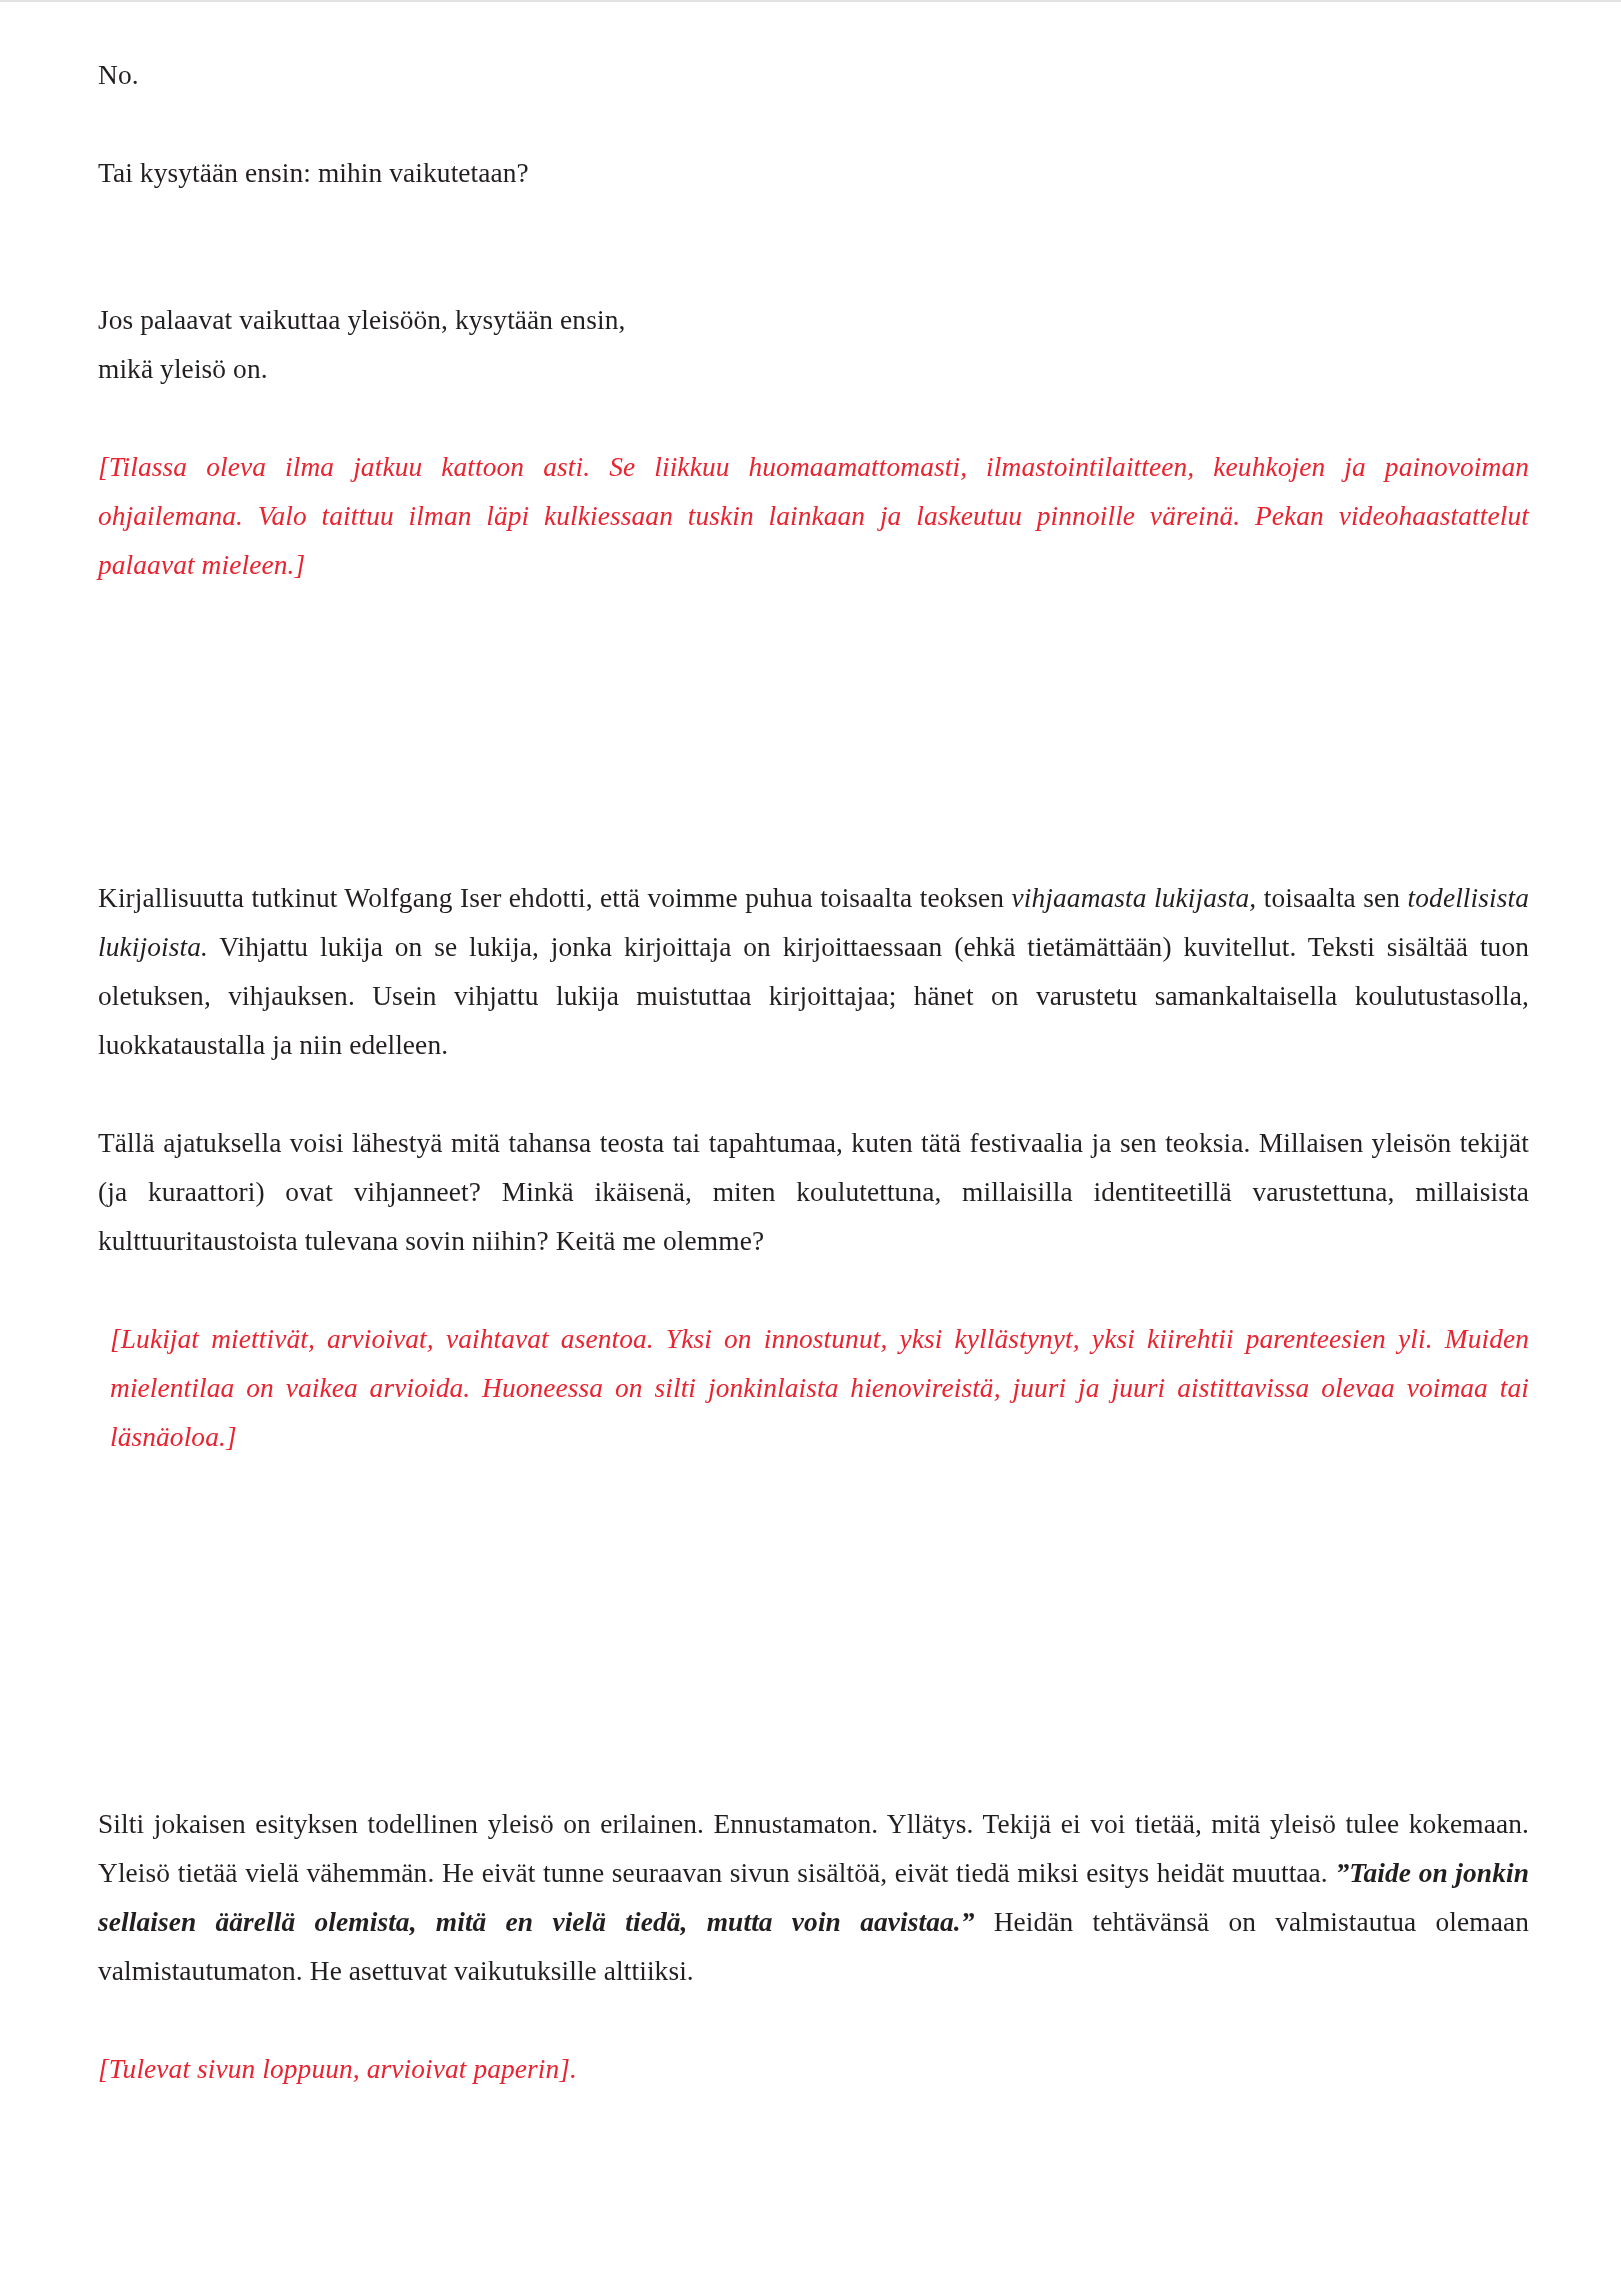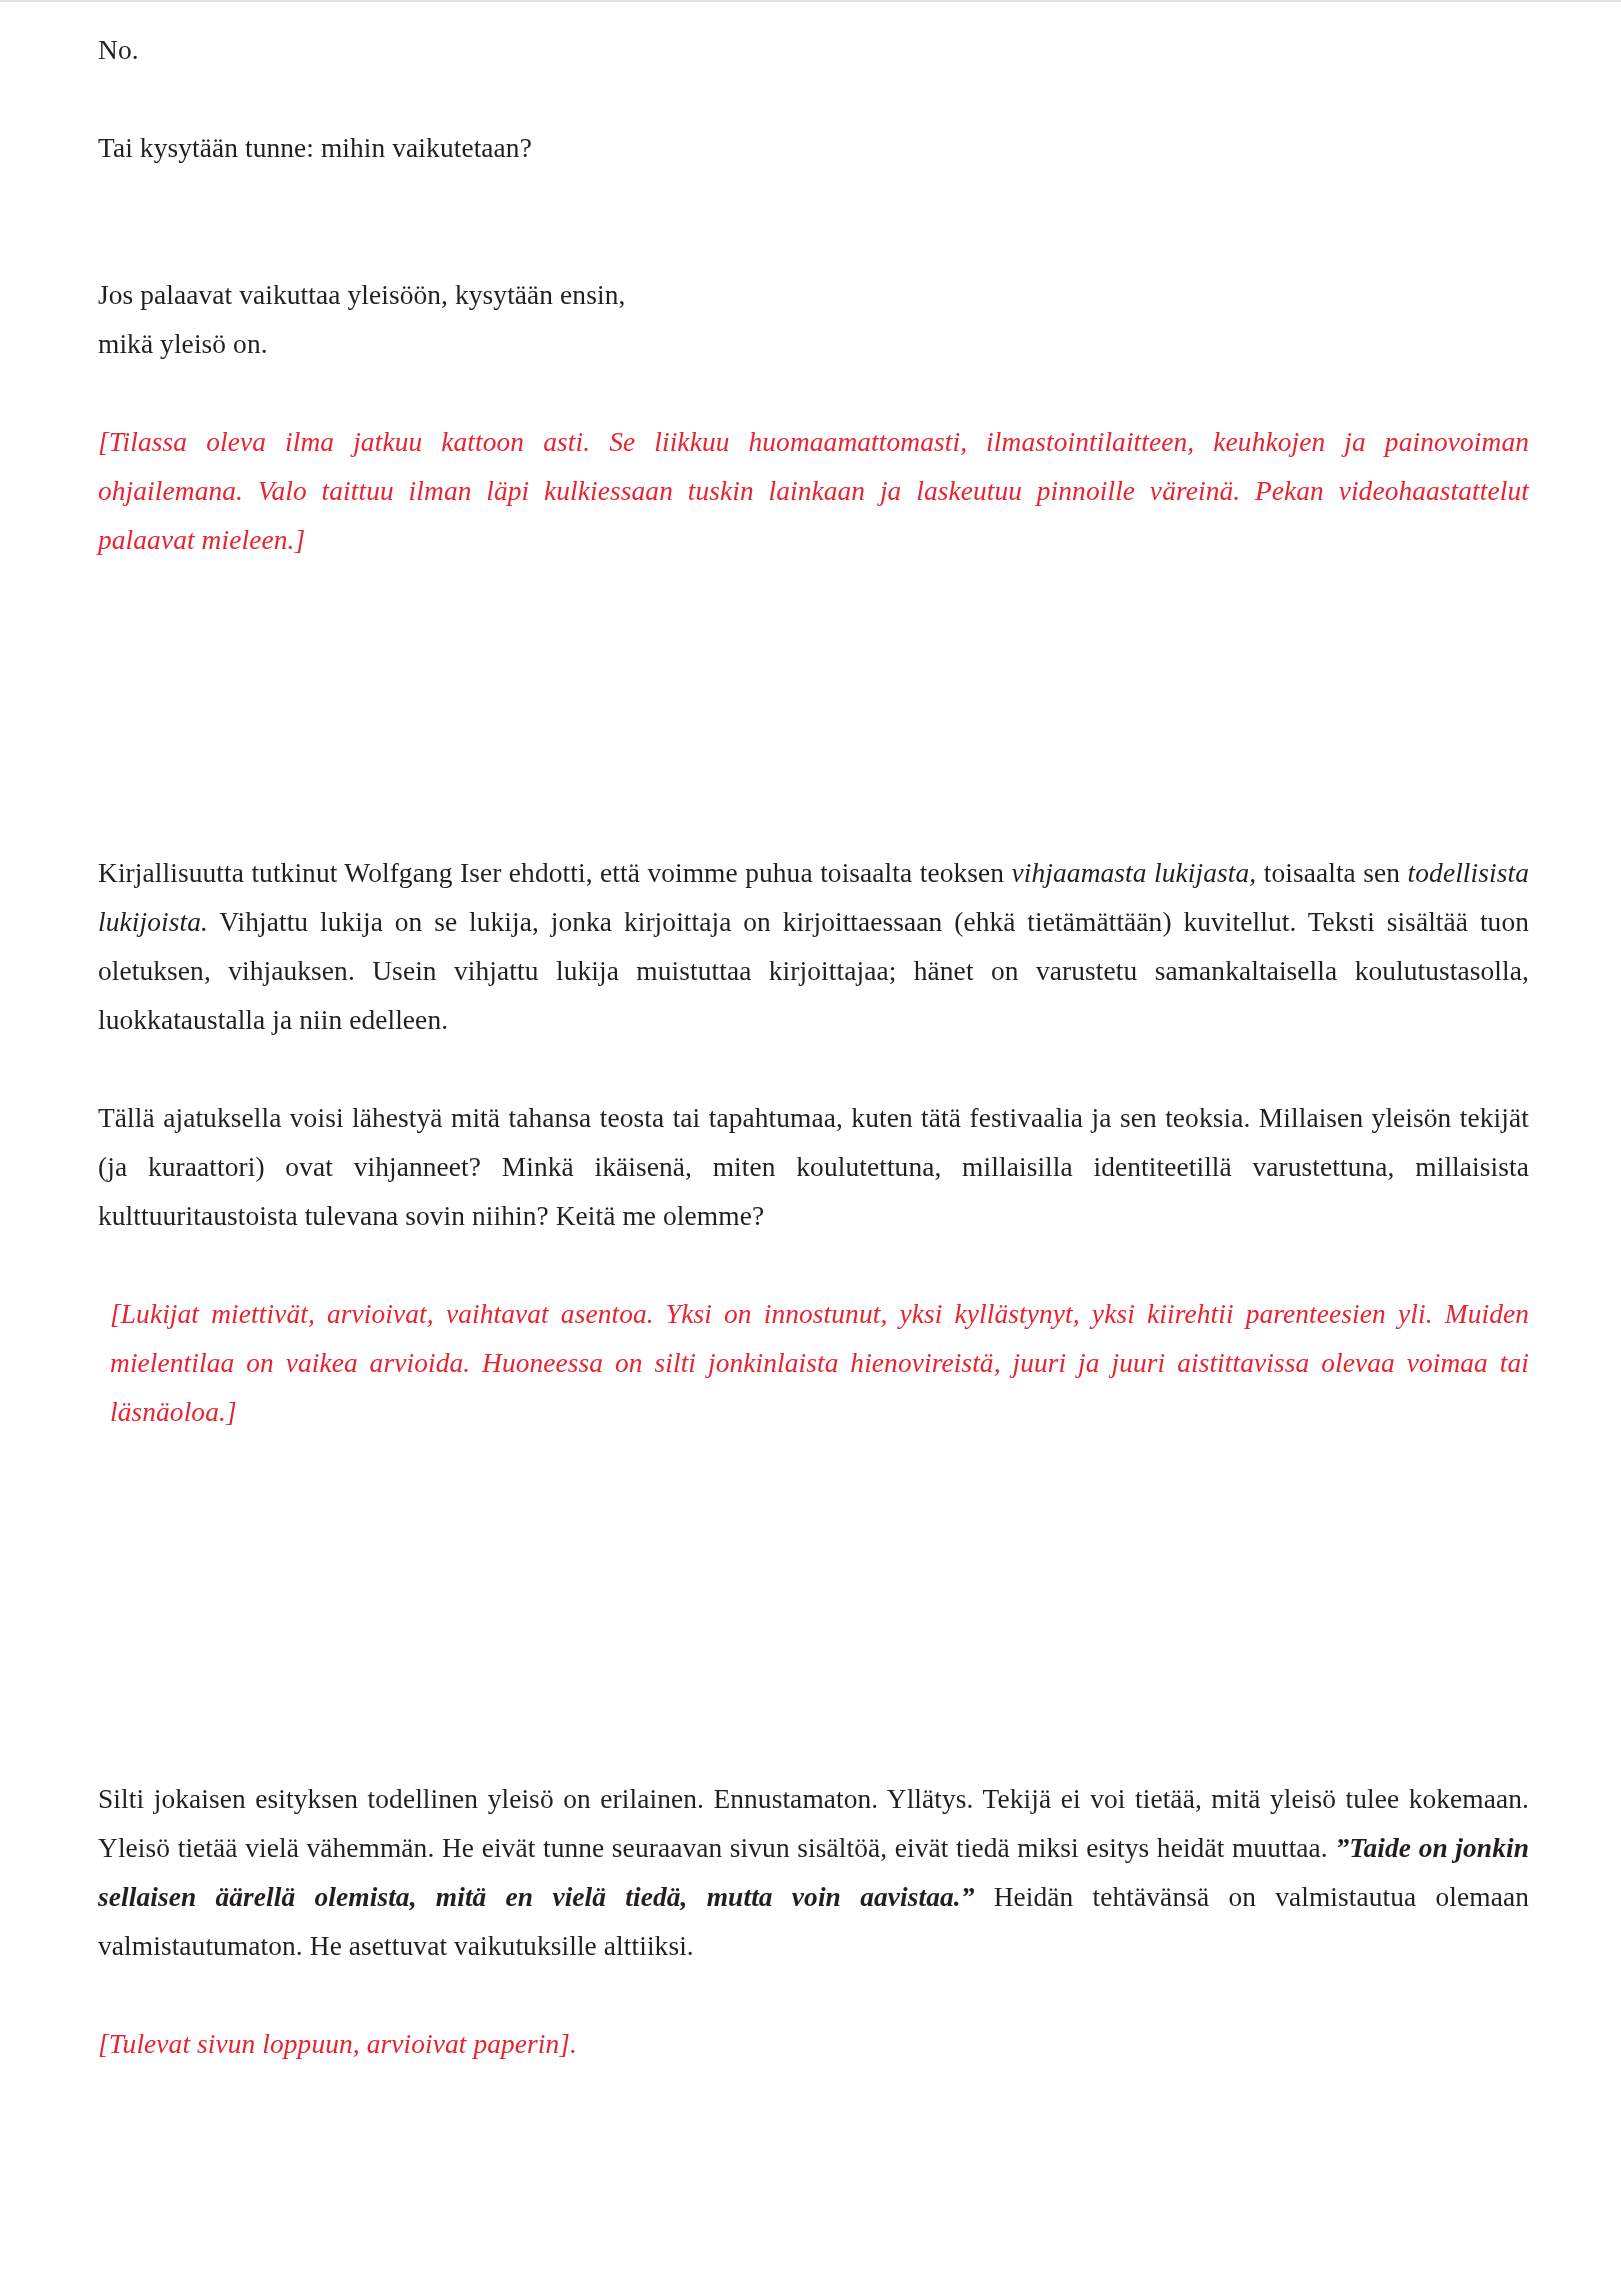--- a/index.html
+++ b/index.html
@@ -16,21 +16,21 @@
       position: relative;
     }
     .top-edge {
       position: absolute;
       top: 0; left: 0;
       width: 100%;
       height: 2px;
       background: #e2e2e2;
     }
     .page {
-      padding: 26px 92px 59px 98px;
+      padding: 51px 92px 59px 98px;
     }
     p.para {
       max-width: 1431px;
       font-size: 27.4px;
       line-height: 49px;
       margin: 0 0 49px 0;
       text-align: justify;
       letter-spacing: 0.1px;
     }
     p.para:last-child { margin-bottom: 0; }
@@ -43,21 +43,21 @@
     .run-italic { font-style: italic; }
     .run-bold-italic { font-style: italic; font-weight: 700; }
   </style>
 </head>
 <body>
 
 <div class="top-edge"></div>
 
 <main class="page">
   <p class="para"><span>No.</span></p>
-  <p class="para"><span>Tai kysytään tunne: mihin vaikutetaan?</span></p>
+  <p class="para"><span>Tai kysytään ensin: mihin vaikutetaan?</span></p>
   <p class="para"><br><span>Jos palaavat vaikuttaa yleisöön, kysytään ensin,</span><br><span>mikä yleisö on.</span></p>
   <p class="para stage gap-xl"><span>[Tilassa oleva ilma jatkuu kattoon asti. Se liikkuu huomaamattomasti, ilmastointilaitteen, keuhkojen ja painovoiman ohjailemana. Valo taittuu ilman läpi kulkiessaan tuskin lainkaan ja laskeutuu pinnoille väreinä. Pekan videohaastattelut palaavat mieleen.]</span></p>
   <p class="para"><span>Kirjallisuutta tutkinut Wolfgang Iser ehdotti, että voimme puhua toisaalta teoksen </span><span class="run-italic">vihjaamasta lukijasta,</span><span> toisaalta sen </span><span class="run-italic">todellisista lukijoista.</span><span> Vihjattu lukija on se lukija, jonka kirjoittaja on kirjoittaessaan (ehkä tietämättään) kuvitellut. Teksti sisältää tuon oletuksen, vihjauksen. Usein vihjattu lukija muistuttaa kirjoittajaa; hänet on varustetu samankaltaisella koulutustasolla, luokkataustalla ja niin edelleen.</span></p>
   <p class="para"><span>Tällä ajatuksella voisi lähestyä mitä tahansa teosta tai tapahtumaa, kuten tätä festivaalia ja sen teoksia. Millaisen yleisön tekijät (ja kuraattori) ovat vihjanneet? Minkä ikäisenä, miten koulutettuna, millaisilla identiteetillä varustettuna, millaisista kulttuuritaustoista tulevana sovin niihin? Keitä me olemme?</span></p>
   <p class="para stage gap-xxl"><span>[Lukijat miettivät, arvioivat, vaihtavat asentoa. Yksi on innostunut, yksi kyllästynyt, yksi kiirehtii parenteesien yli. Muiden mielentilaa on vaikea arvioida. Huoneessa on silti jonkinlaista hienovireistä, juuri ja juuri aistittavissa olevaa voimaa tai läsnäoloa.]</span></p>
   <p class="para"><span>Silti jokaisen esityksen todellinen yleisö on erilainen. Ennustamaton. Yllätys. Tekijä ei voi tietää, mitä yleisö tulee kokemaan. Yleisö tietää vielä vähemmän. He eivät tunne seuraavan sivun sisältöä, eivät tiedä miksi esitys heidät muuttaa. </span><span class="run-bold-italic">”Taide on jonkin sellaisen äärellä olemista, mitä en vielä tiedä, mutta voin aavistaa.”</span><span> Heidän tehtävänsä on valmistautua olemaan valmistautumaton. He asettuvat vaikutuksille alttiiksi.</span></p>
   <p class="para stage"><span>[Tulevat sivun loppuun, arvioivat paperin].</span></p>
 </main>
 
 

